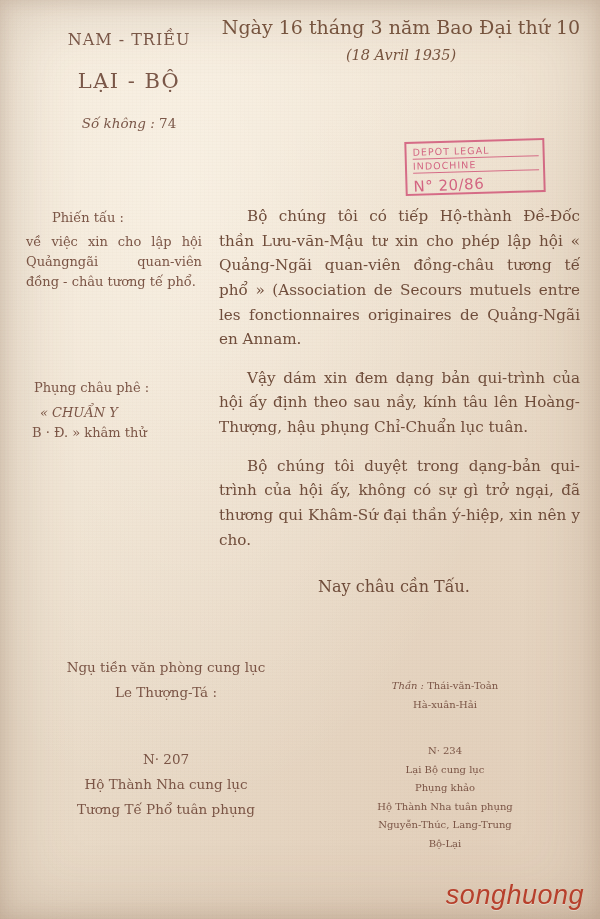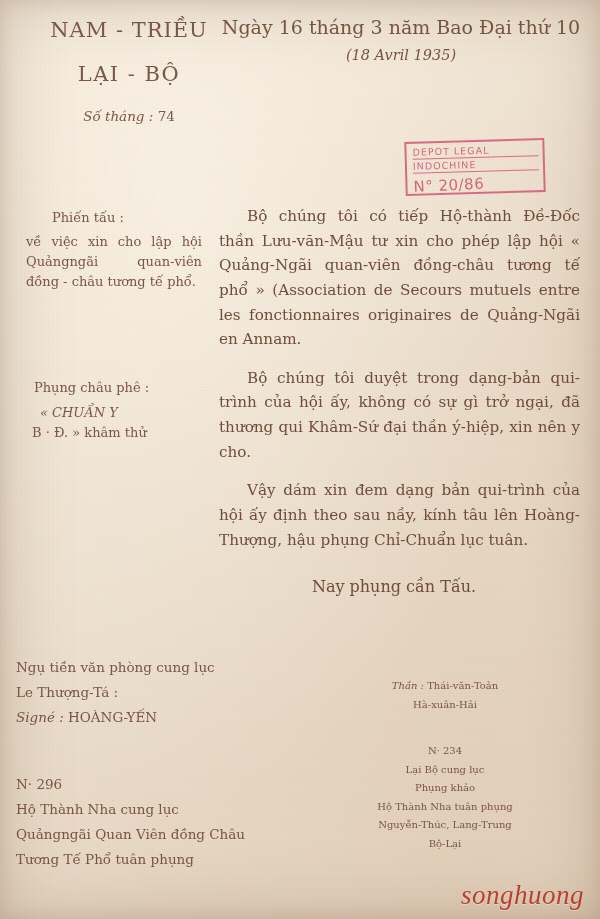--- a/index.html
+++ b/index.html
@@ -38,23 +38,24 @@
   }
 
   
   .hdr-left {
     position: absolute;
     left: 34px; top: 18px;
     width: 190px;
     text-align: center;
   }
   .hdr-org1 {
-    font-size: 21px;
+    font-size: 16px;
     letter-spacing: 1px;
     color: #7a5748;
+    margin-top: 12px;
   }
   .hdr-org2 {
     font-size: 21px;
     letter-spacing: 1.5px;
     margin-top: 20px;
     color: #7a5748;
   }
   .hdr-num {
     font-size: 13.5px;
     margin-top: 22px;
@@ -160,20 +161,21 @@
     text-indent: 0;
     margin-top: 22px;
     font-size: 16px;
   }
 
   
   .footer-left {
     position: absolute;
     left: 16px; top: 655px;
     width: 300px;
+    text-align: center;
     font-size: 13.5px;
     line-height: 1.85;
     color: #7a5445;
   }
   .footer-left .fl2 { }
   .footer-left .fl3 i { font-style: italic; }
   .footer-left .blk2 { margin-top: 42px; }
 
   .footer-right {
     position: absolute;
@@ -185,37 +187,37 @@
     color: #7a5445;
   }
   .footer-right .fr1 i { font-style: italic; }
   .footer-right .blk2 { margin-top: 28px; }
 
   
   .watermark {
     position: absolute;
     right: 16px; bottom: 8px;
     font-size: 27px;
-    font-family: Liberation Serif, serif;
+    font-family: Liberation Sans, sans-serif;
     font-style: italic;
     color: #b7402c;
     letter-spacing: 0.5px;
     text-shadow: 0 1px 0 rgba(255,255,255,0.35);
   }
 </style>
 </head>
 <body>
 
 <div class="page">
 
   <div class="hdr-left">
     <div class="hdr-org1">NAM - TRIỀU</div>
     <div class="hdr-org2">LẠI - BỘ</div>
     <div class="hdr-num">
-      <i>Số tháng :</i>
+      <i>Số không :</i>
       <span>74</span>
     </div>
   </div>
 
   <div class="hdr-right">
     <div class="hdr-date">Ngày 16 tháng 3 năm Bao Đại thứ 10</div>
     <div class="hdr-date2">(18 Avril 1935)</div>
   </div>
 
 
@@ -231,36 +233,31 @@
     <div class="nb-l3">B · Đ. » khâm thử</div>
   </div>
 
   <div class="note note-a">
     <div class="nt-title">Phiến tấu :</div>
     <div class="nt-body">về việc xin cho lập hội Quảngngãi quan-viên đồng - châu tương tế phổ.</div>
   </div>
 
   <div class="body-col">
     <p class="ind">Bộ chúng tôi có tiếp Hộ-thành Đề-Đốc thần Lưu-văn-Mậu tư xin cho phép lập hội « Quảng-Ngãi quan-viên đồng-châu tương tế phổ » (Association de Secours mutuels entre les fonctionnaires originaires de Quảng-Ngãi en Annam.</p>
+    <p class="ind">Vậy dám xin đem dạng bản qui-trình của hội ấy định theo sau nầy, kính tâu lên Hoàng-Thượng, hậu phụng Chỉ-Chuẩn lục tuân.</p>
     <p class="ind">Bộ chúng tôi duyệt trong dạng-bản qui-trình của hội ấy, không có sự gì trở ngại, đã thương qui Khâm-Sứ đại thần ý-hiệp, xin nên y cho.</p>
-    <p class="ind">Vậy dám xin đem dạng bản qui-trình của hội ấy định theo sau nầy, kính tâu lên Hoàng-Thượng, hậu phụng Chỉ-Chuẩn lục tuân.</p>
-    <p class="sign">Nay phụng cần Tấu.</p>
+    <p class="sign">Nay châu cần Tấu.</p>
   </div>
 
   <div class="footer-left">
     <div class="fl1">Ngụ tiền văn phòng cung lục</div>
     <div class="fl2">Le Thượng-Tá :</div>
-    <div class="fl3">
-      <i>Signé :</i>
-      <span>HOÀNG-YẾN</span>
-    </div>
     <div class="blk2">
-      <div>N· 296</div>
+      <div>N· 207</div>
       <div>Hộ Thành Nha cung lục</div>
-      <div>Quảngngãi Quan Viên đồng Châu</div>
       <div>Tương Tế Phổ tuân phụng</div>
     </div>
   </div>
 
   <div class="footer-right">
     <div class="fr1">
       <i>Thần :</i>
       <span>Thái-văn-Toản</span>
     </div>
     <div>Hà-xuân-Hải</div>

